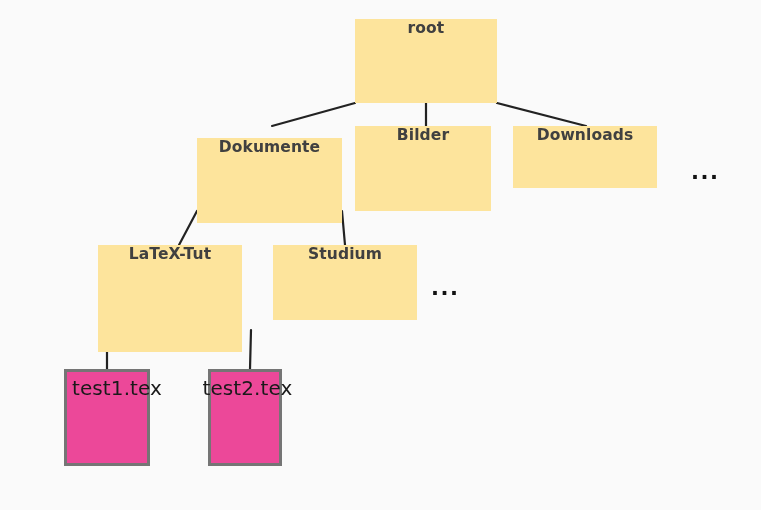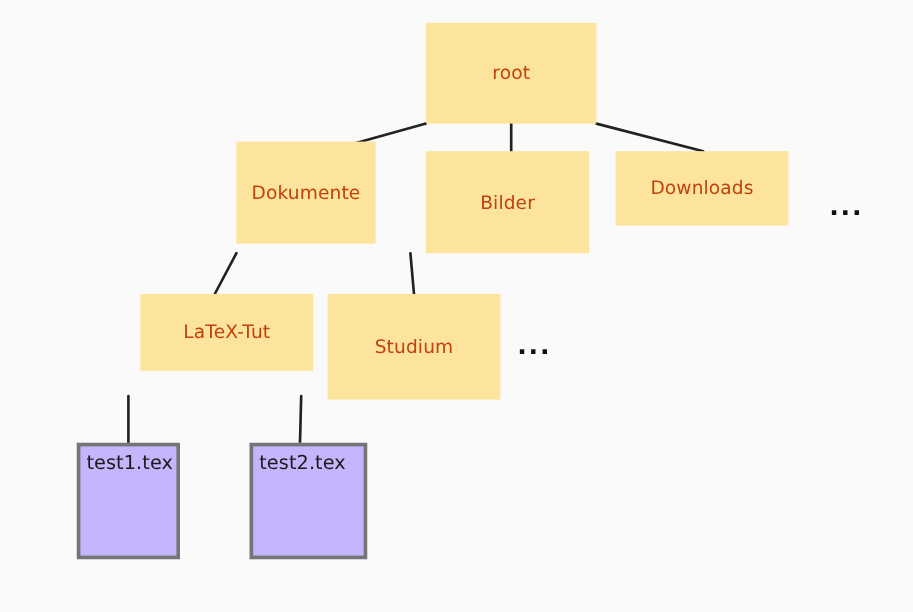--- a/index.html
+++ b/index.html
@@ -23,39 +23,38 @@
     left: 0;
     top: 0;
     width: 761px;
     height: 510px;
     pointer-events: none;
   }
   .node {
     position: absolute;
     box-sizing: border-box;
     display: flex;
-    align-items: center;
     justify-content: center;
-    color: #c2410c;
-    font-weight: normal;
+    color: #404040;
+    font-weight: bold;
     font-size: 15.5px;
     letter-spacing: 0.1px;
     z-index: 2;
   }
   .node.folder {
     background: #fde49c;
     border: none;
   }
   .node.file {
-    background: #c4b5fd;
+    background: #ec4899;
     border: 3px solid #757575;
     align-items: flex-start;
     justify-content: flex-start;
     font-weight: normal;
-    font-size: 16px;
+    font-size: 20px;
     color: #1a1a1a;
     padding: 4px 0 0 5px;
   }
   .ellipsis {
     position: absolute;
     font-weight: bold;
     font-size: 21px;
     color: #111111;
     letter-spacing: 1.5px;
     line-height: 1;
@@ -76,38 +75,38 @@
         <line x1="342" y1="211" x2="345" y2="245"></line>
         <line x1="107" y1="330" x2="107" y2="369"></line>
         <line x1="251" y1="330" x2="250" y2="369"></line>
       </g>
   </svg>
 
   <div id="node-layer">
       <div class="node folder" style="left: 355px; top: 19px; width: 142px; height: 84px;">
         <span>root</span>
       </div>
-      <div class="node folder" style="left: 197px; top: 118px; width: 116px; height: 85px;">
+      <div class="node folder" style="left: 197px; top: 138px; width: 145px; height: 85px;">
         <span>Dokumente</span>
       </div>
       <div class="node folder" style="left: 355px; top: 126px; width: 136px; height: 85px;">
         <span>Bilder</span>
       </div>
       <div class="node folder" style="left: 513px; top: 126px; width: 144px; height: 62px;">
         <span>Downloads</span>
       </div>
-      <div class="node folder" style="left: 117px; top: 245px; width: 144px; height: 64px;">
+      <div class="node folder" style="left: 98px; top: 245px; width: 144px; height: 107px;">
         <span>LaTeX-Tut</span>
       </div>
-      <div class="node folder" style="left: 273px; top: 245px; width: 144px; height: 88px;">
+      <div class="node folder" style="left: 273px; top: 245px; width: 144px; height: 75px;">
         <span>Studium</span>
       </div>
       <div class="node file" style="left: 64px; top: 369px; width: 86px; height: 97px;">
         <span>test1.tex</span>
       </div>
-      <div class="node file" style="left: 208px; top: 369px; width: 98px; height: 97px;">
+      <div class="node file" style="left: 208px; top: 369px; width: 74px; height: 97px; justify-content: center;">
         <span>test2.tex</span>
       </div>
       <div class="ellipsis" style="left: 691px; top: 162px;">...</div>
       <div class="ellipsis" style="left: 431px; top: 278px;">...</div>
     </div>
 
 </div>
 
 </body></html>

